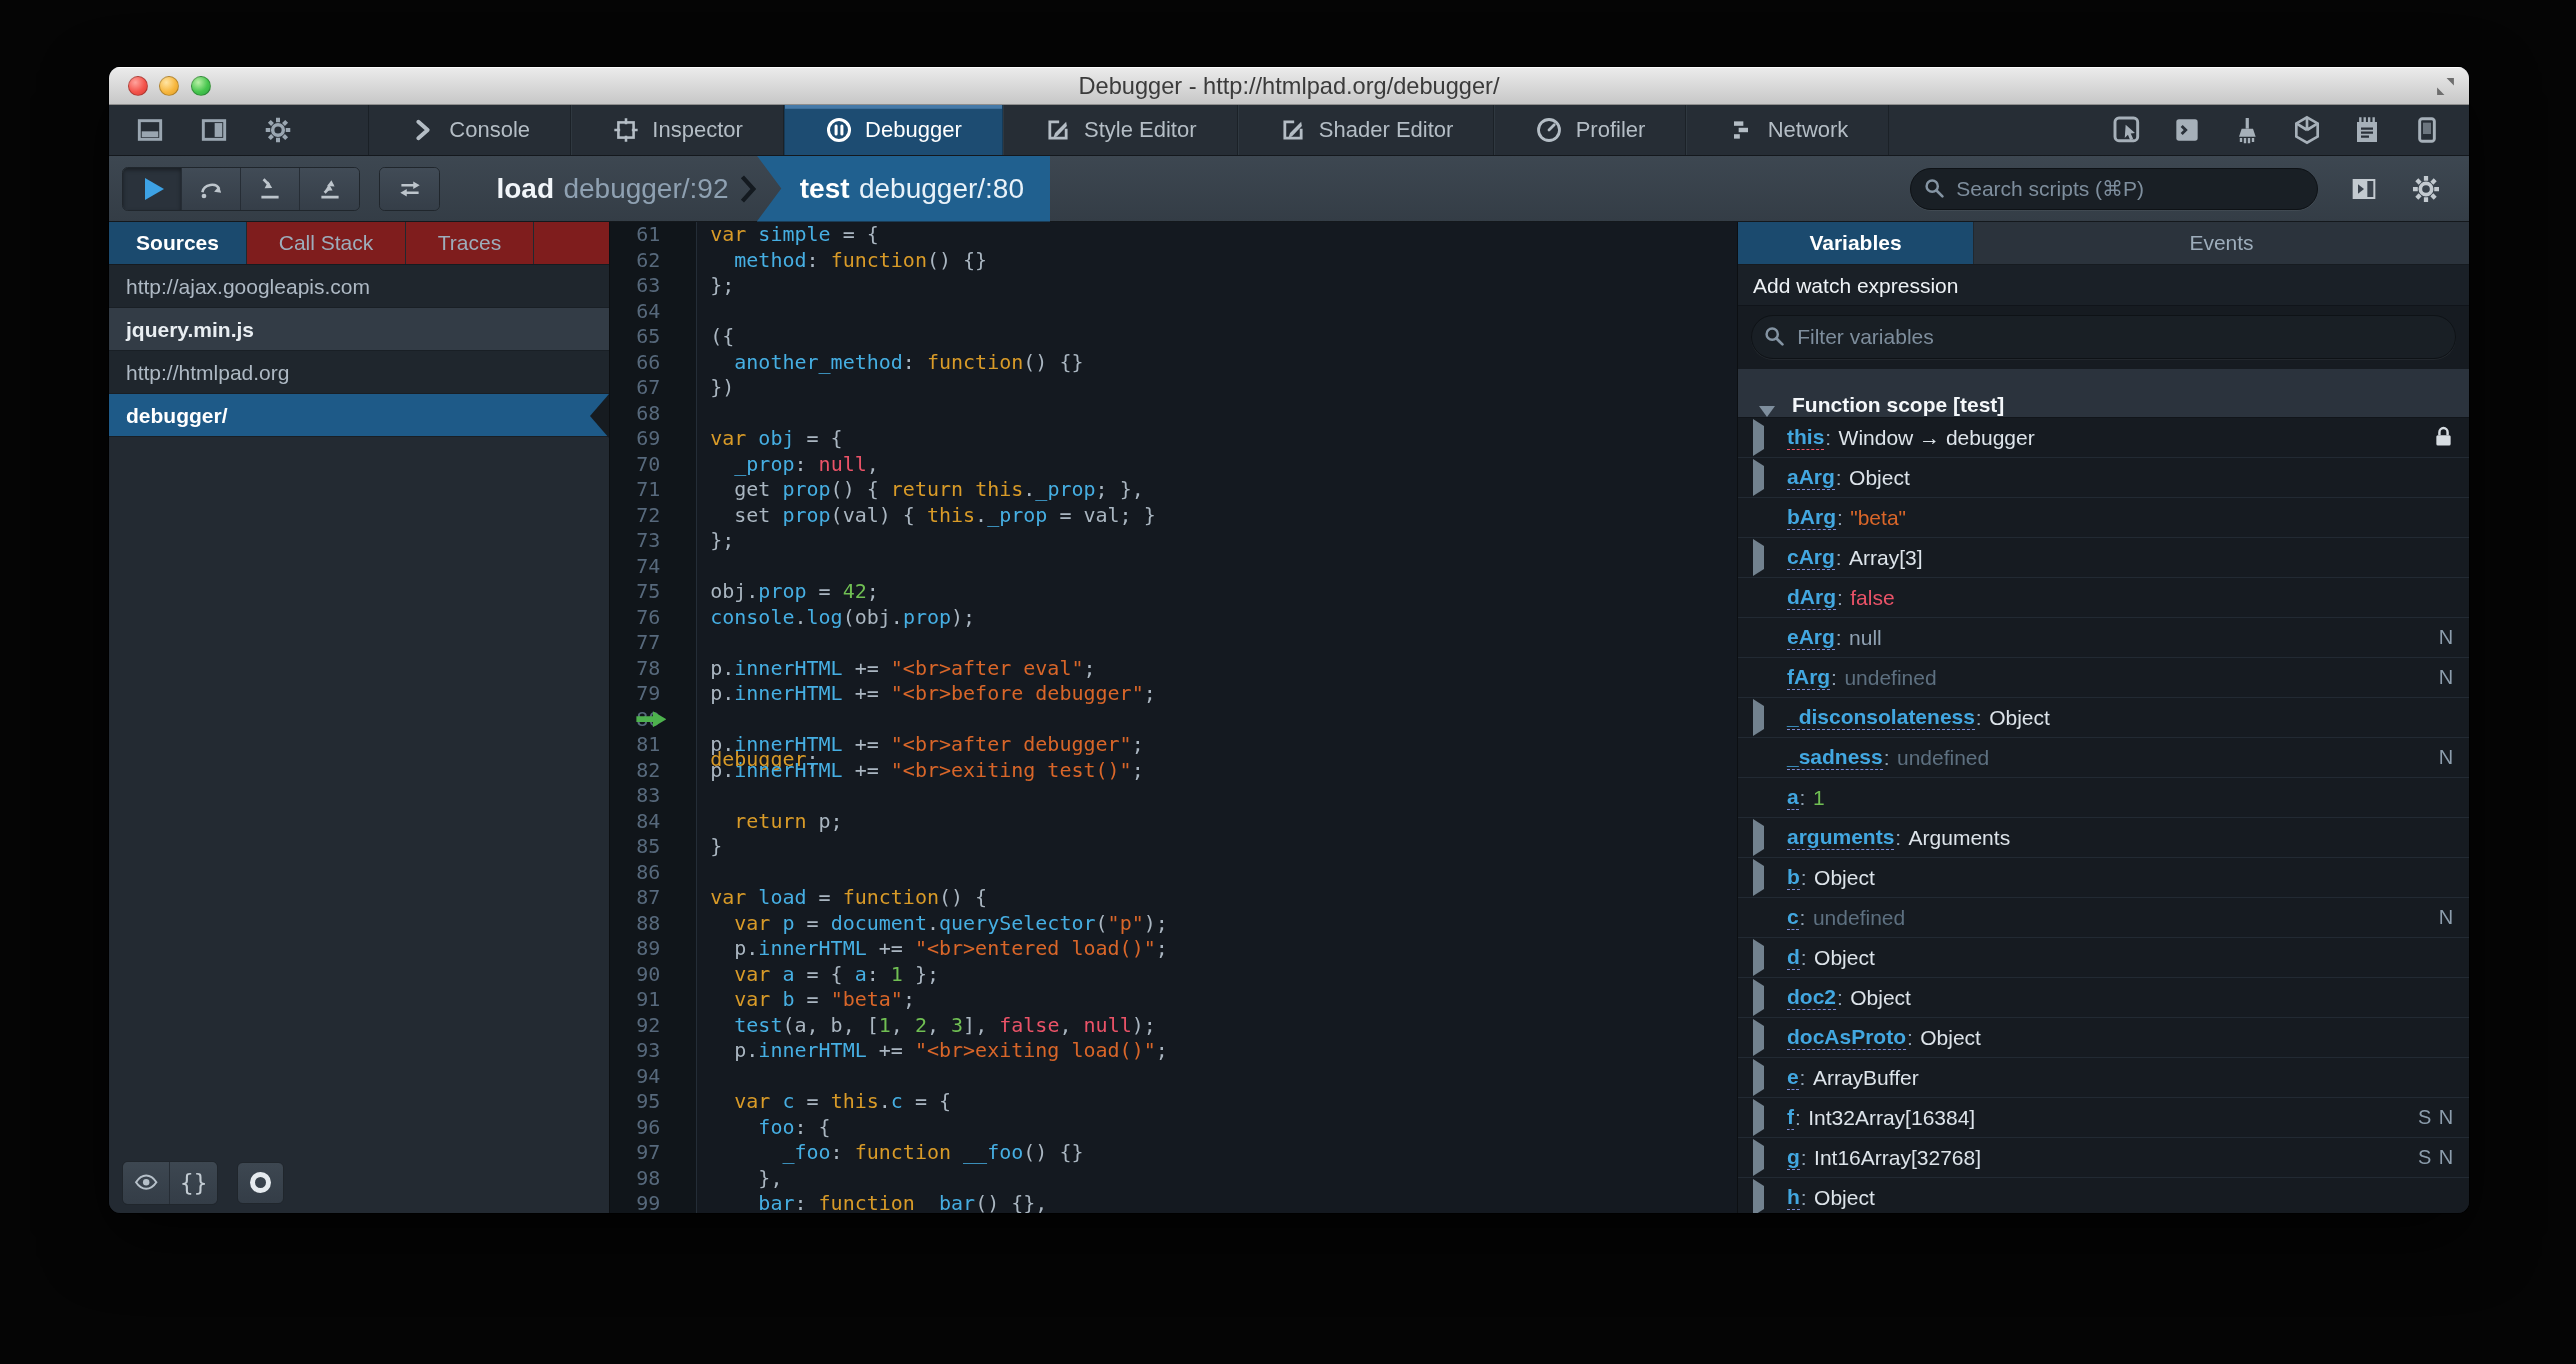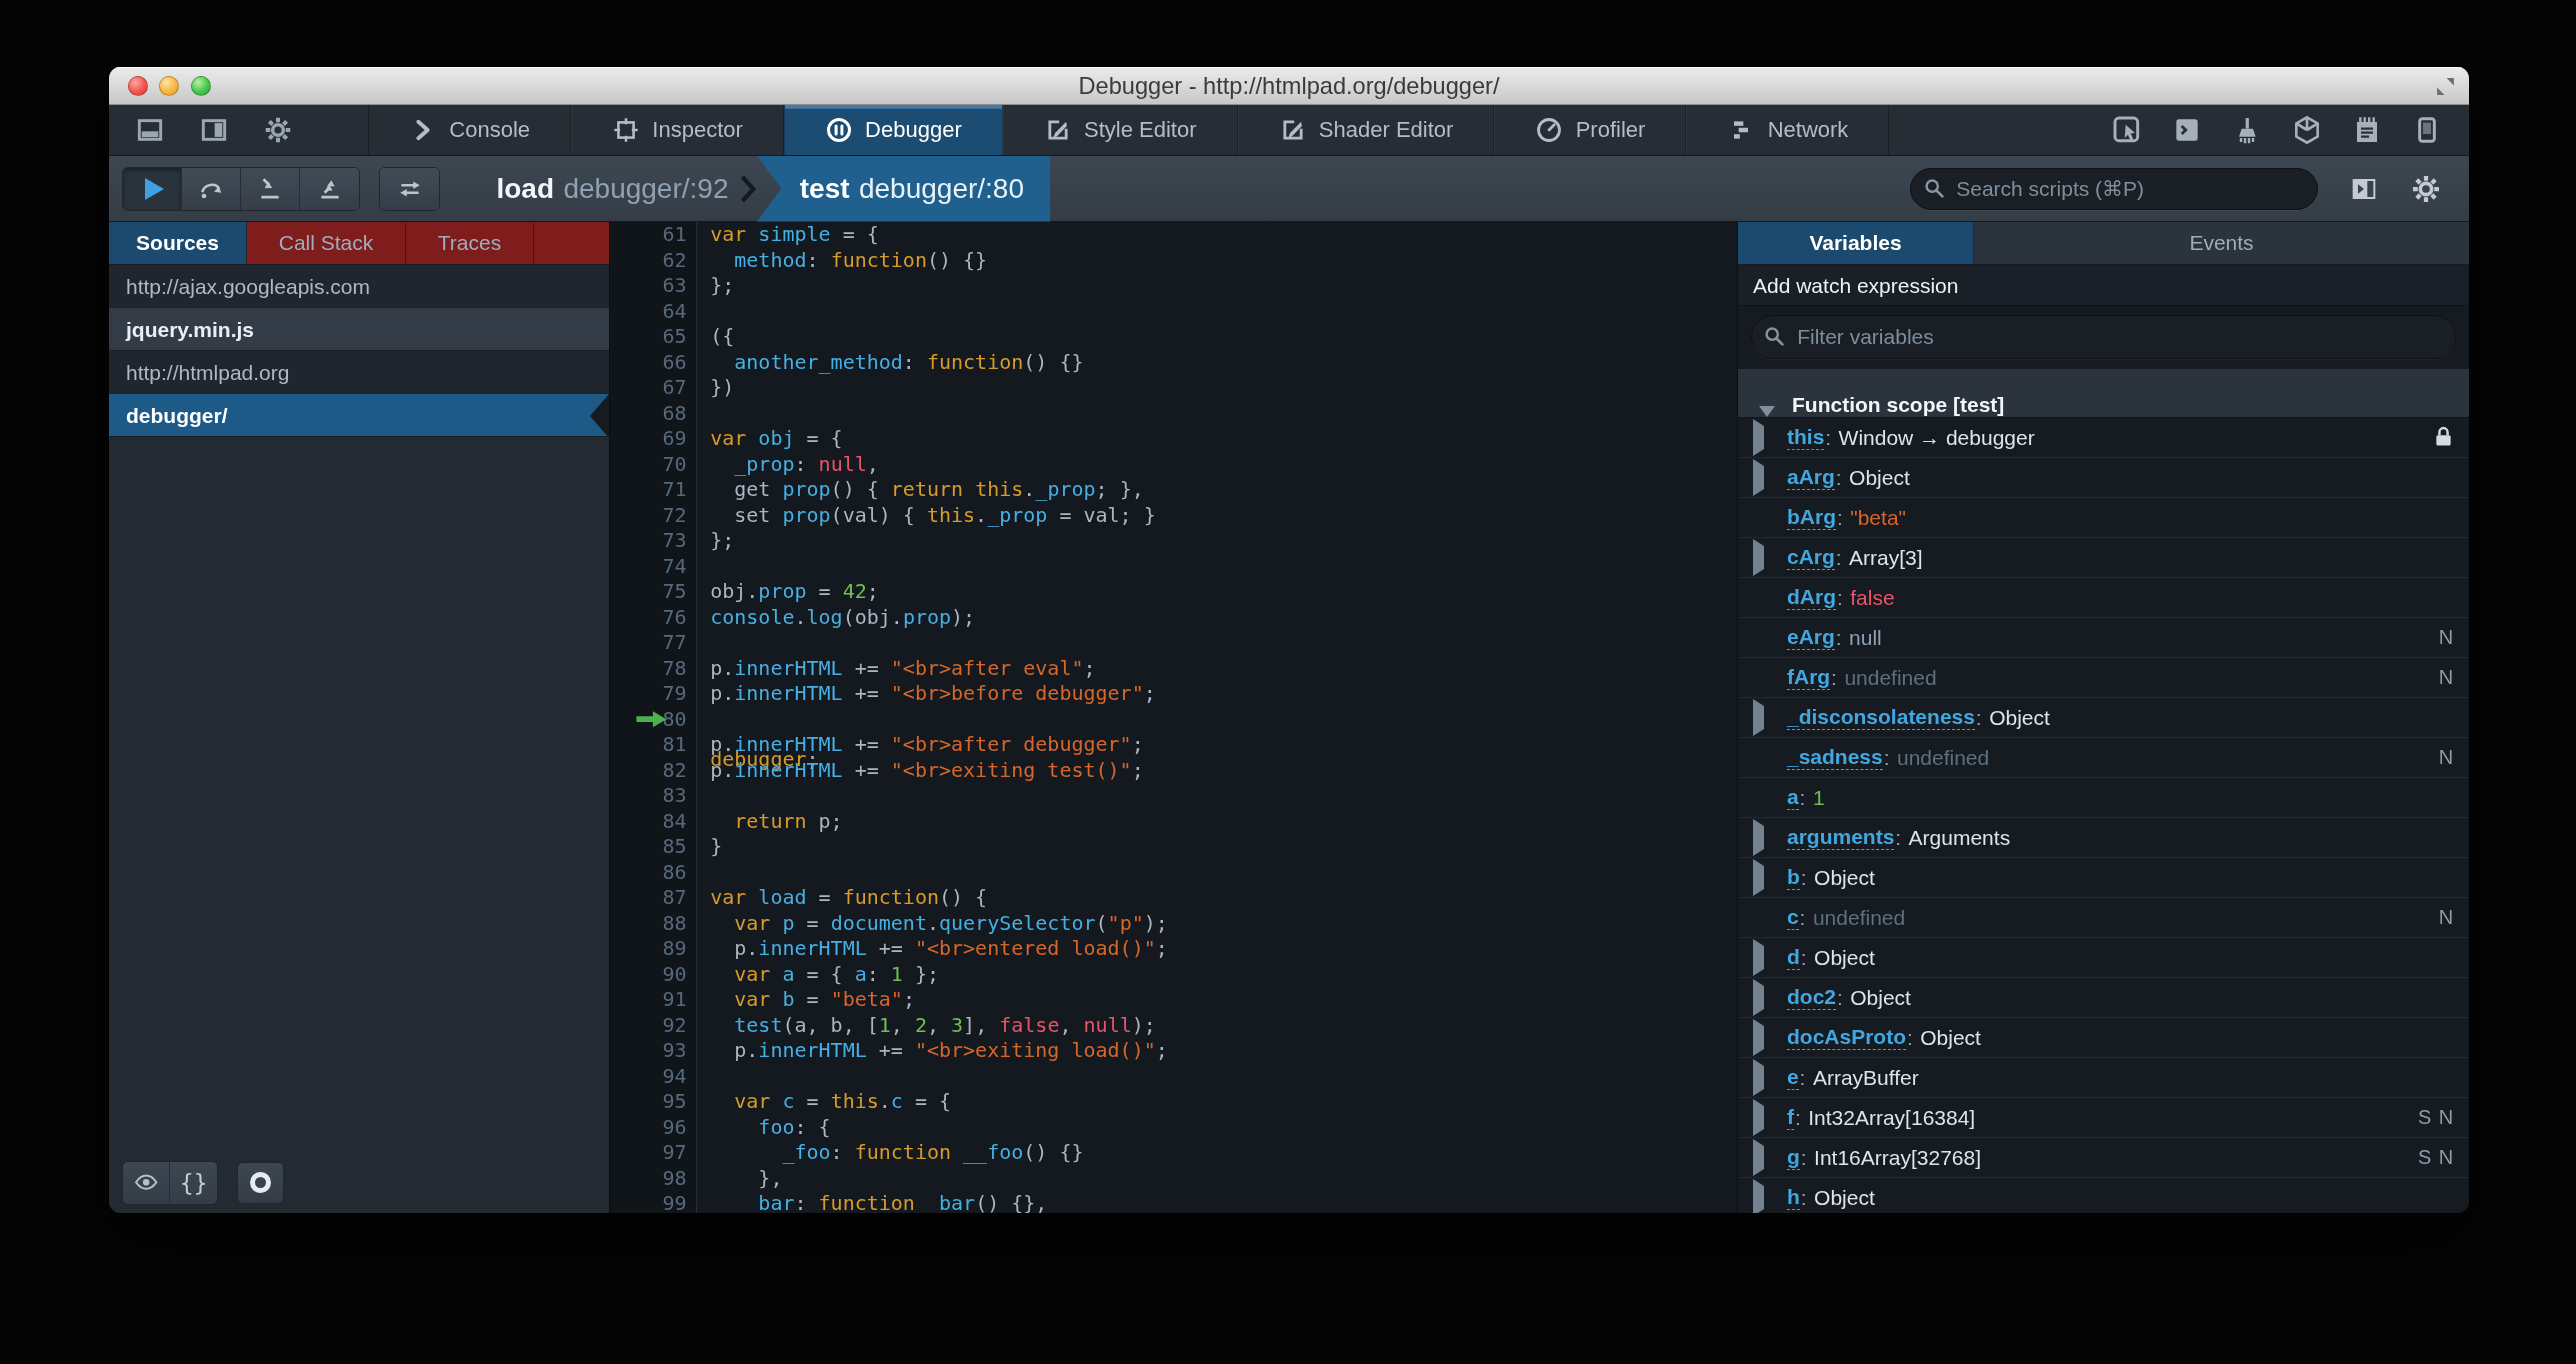--- a/index.html
+++ b/index.html
@@ -92,21 +92,21 @@
   .fbtn:last-child { border-right:none; }
   .fbtn svg { width:26.4px; height:26.4px; }
   .fbtn.alone { border:0.9px solid #20262c; border-radius:5.7px; }
   .braces { font-family:"DejaVu Sans Mono",monospace; font-size:22.6px; color:#c3ccd3; }
   .ring { width:21px; height:21px; border:5.7px solid #e6ebef; border-radius:50%; }
 
   
   .editor { flex:1; background:#141920; overflow:hidden; font-family:"DejaVu Sans Mono",monospace; font-size:20px; }
   .cm-line { display:flex; height:25.5px; line-height:25.5px; }
   .gut { flex:none; width:87px; background:#10151a; border-right:0.9px solid #242d37;
-         color:#57697c; text-align:right; padding-right:9.4px; position:relative; }
+         color:#57697c; text-align:center; padding-right:9.4px; position:relative; }
   .debug-arrow { position:absolute; left:26.4px; top:4.7px; width:30px; height:16px; background:#4db14d;
                  clip-path:polygon(0 32%,55% 32%,55% 0,100% 50%,55% 100%,55% 68%,0 68%); }
   .codecell { flex:1; padding-left:13.2px; white-space:pre; color:#aab6c1; }
   .cm-line.hl .codecell { background:#2b4c72; box-shadow:inset 0 0.9px 0 #41689a, inset 0 -0.9px 0 #41689a;margin-top:40px; }
   .t-k { color:#d99b28; } .t-b { color:#46afe3; } .t-s { color:#d96629; }
   .t-n { color:#70bf53; } .t-a { color:#eb5368; } .t-d { color:inherit; }
 
   
   .vars { width:732px; background:#161b21; border-left:0.9px solid #0c0f12; display:flex; flex-direction:column; }
   .vartabs { display:flex; height:43px; background:#2b333c; border-bottom:0.9px solid #161b20; }

